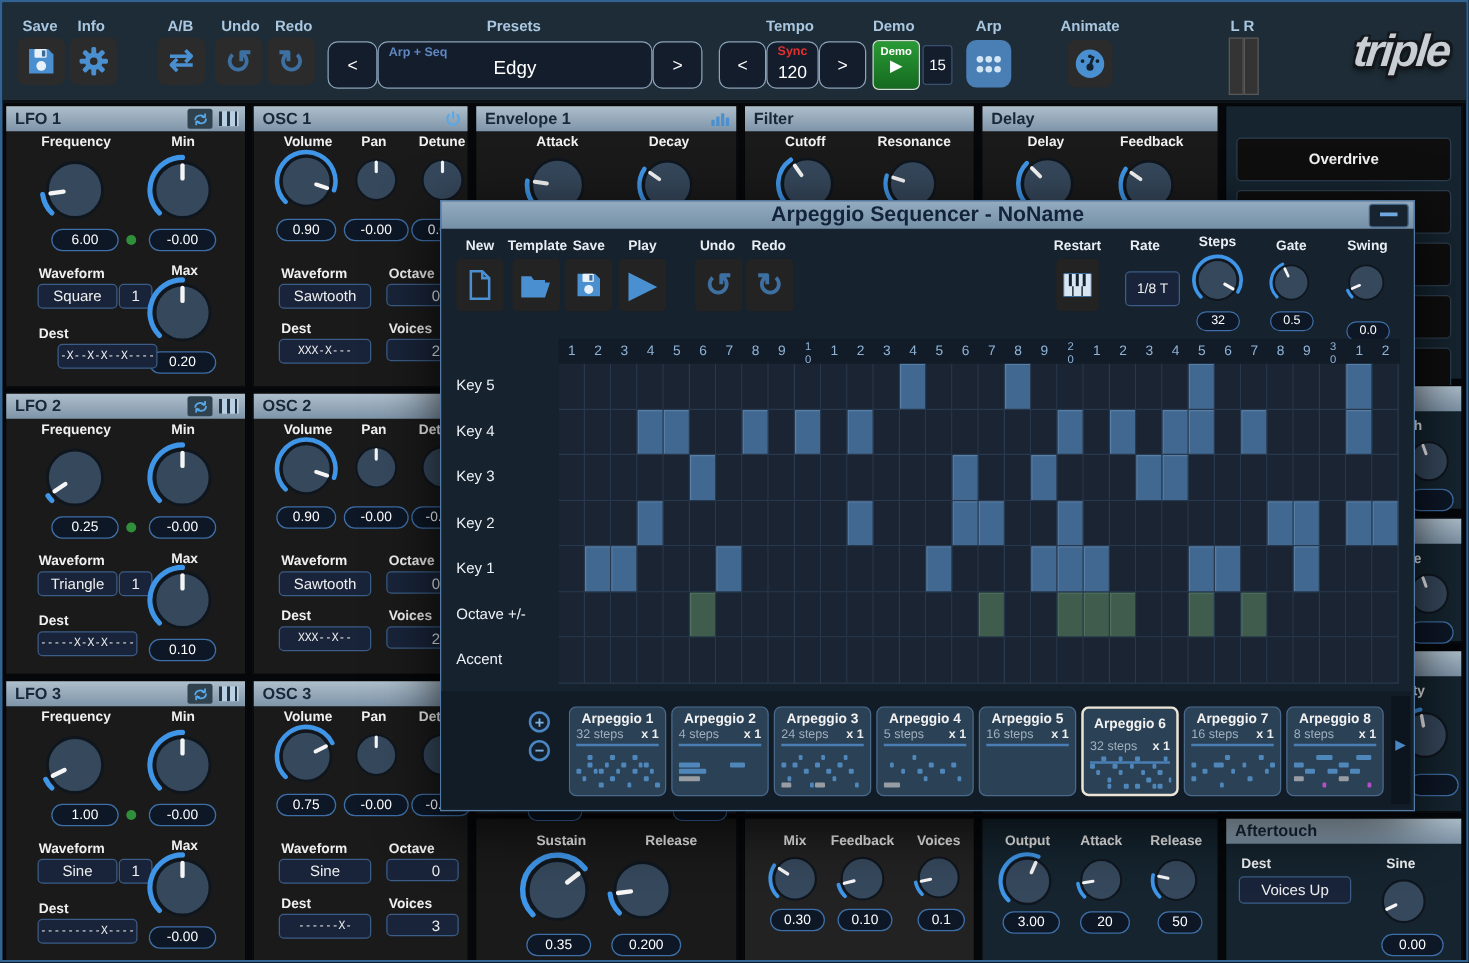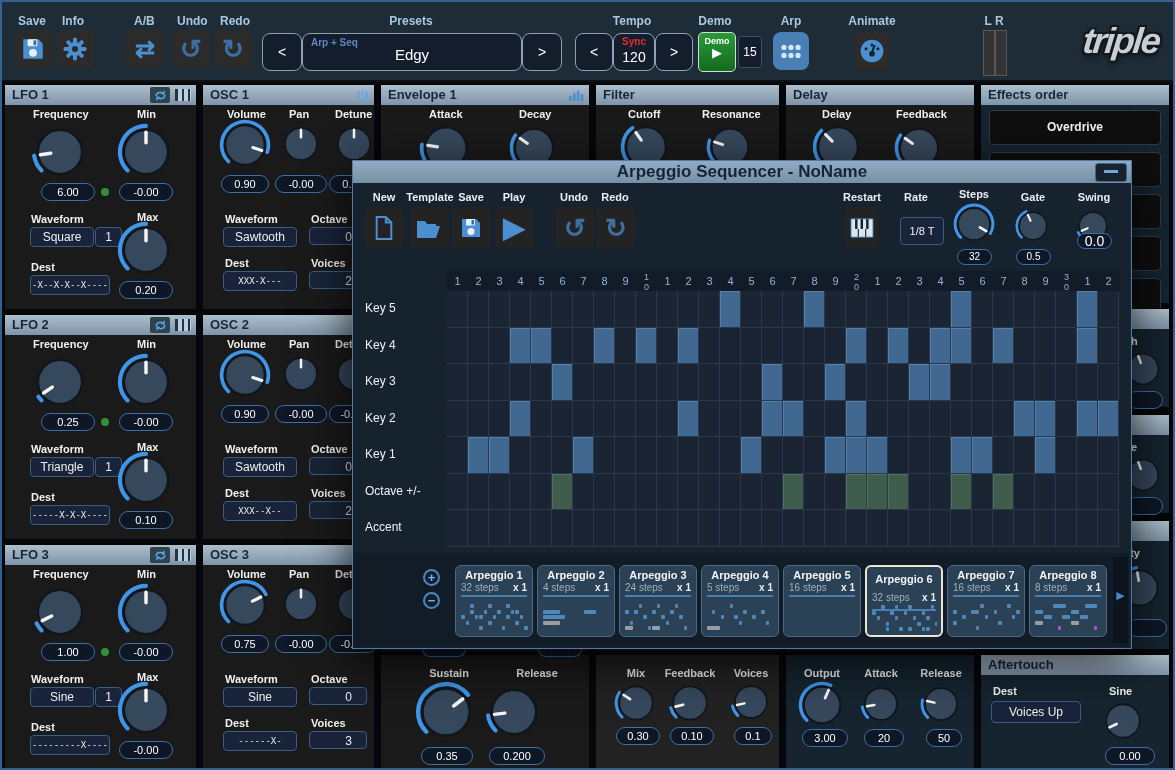--- a/index.html
+++ b/index.html
@@ -197,21 +197,21 @@
     <div class="lb" style="left:132px;top:126px">Max</div>
     <div class="knob" style="left:112px;top:136px;width:58px;height:58px">
         <svg viewBox="-50 -50 100 100">
           <circle r="38" fill="#36485c" stroke="#10161e" stroke-width="4"></circle>
           <path d="M-31.8 31.8 A45 45 0 0 1 0.0 -45.0" fill="none" stroke="#3f96e8" stroke-width="7" stroke-linecap="round"></path>
           <line x1="0.0" y1="-16.0" x2="0.0" y2="-34.0" stroke="#f5f5f5" stroke-width="6" stroke-linecap="round"></line>
         </svg>
       </div>
     <div class="vb" style="left:114px;top:196px;width:52px">0.20</div>
     <div class="lb" style="left:26px;top:176px">Dest</div>
-    <div class="sel dest" style="left:25px;top:190px;width:78px">-X--X-X--X----</div>
+    <div class="sel dest" style="left:41px;top:190px;width:78px">-X--X-X--X----</div>
   </div>
 
   <div class="panel" style="left:2px;top:312px;width:193px;height:226px">
     <div class="phead"><span>LFO 2</span>
       <span class="hico dark" style="right:26px">
           <svg viewBox="0 0 18 14" width="15" height="11" fill="none" stroke="#57a8e8" stroke-width="1.8">
             <path d="M3.5 8a5 5 0 0 1 9.5-2.2"></path>
             <path d="M14.5 6a5 5 0 0 1-9.5 2.2"></path>
             <path d="M13.5 1v3.5h-3.5"></path>
             <path d="M4.5 13V9.5H8"></path>
@@ -482,21 +482,20 @@
     <div class="knob" style="left:108px;top:38px;width:50px;height:50px">
         <svg viewBox="-50 -50 100 100">
           <circle r="38" fill="#36485c" stroke="#10161e" stroke-width="4"></circle>
           <path d="M-31.8 31.8 A45 45 0 0 1 -36.9 -25.8" fill="none" stroke="#3f96e8" stroke-width="7" stroke-linecap="round"></path>
           <line x1="-13.1" y1="-9.2" x2="-27.9" y2="-19.5" stroke="#f5f5f5" stroke-width="6" stroke-linecap="round"></line>
         </svg>
       </div>
   </div>
 
   <div class="panel teal" style="left:978px;top:82px;width:190px;height:220px">
-    <div class="phead"><span>Effects order</span></div>
     <div class="abs" style="left:8px;top:25px;width:172px">
         <div class="fxbtn">Overdrive</div>
         <div class="fxbtn"></div>
         <div class="fxbtn"></div>
         <div class="fxbtn"></div>
         <div class="fxbtn"></div>
         <div class="fxbtn"></div>
       </div>
   </div>
 
@@ -709,21 +708,21 @@
       </div>
     <div class="vb" style="left:663px;top:88px;width:33px;height:14px;line-height:14px;font-size:10px">0.5</div>
     <span class="dlb" style="left:741px;top:30px">Swing</span>
     <div class="knob" style="left:722px;top:47px;width:36px;height:36px">
         <svg viewBox="-50 -50 100 100">
           <circle r="38" fill="#36485c" stroke="#10161e" stroke-width="4"></circle>
           <path d="M-31.8 31.8 A45 45 0 0 1 -41.4 17.6" fill="none" stroke="#3f96e8" stroke-width="7" stroke-linecap="round"></path>
           <line x1="-14.7" y1="6.3" x2="-31.3" y2="13.3" stroke="#f5f5f5" stroke-width="6" stroke-linecap="round"></line>
         </svg>
       </div>
-    <div class="vb" style="left:724px;top:72px;width:33px;height:14px;line-height:14px;font-size:14px">0.0</div>
+    <div class="vb" style="left:724px;top:96px;width:33px;height:14px;line-height:14px;font-size:10px">0.0</div>
 
     <div class="abs" style="left:0;top:0;width:778px;height:487px" id="gridbox">
         <div class="ghrow">
           <div class="gh">1</div>
           <div class="gh">2</div>
           <div class="gh">3</div>
           <div class="gh">4</div>
           <div class="gh">5</div>
           <div class="gh">6</div>
           <div class="gh">7</div>

